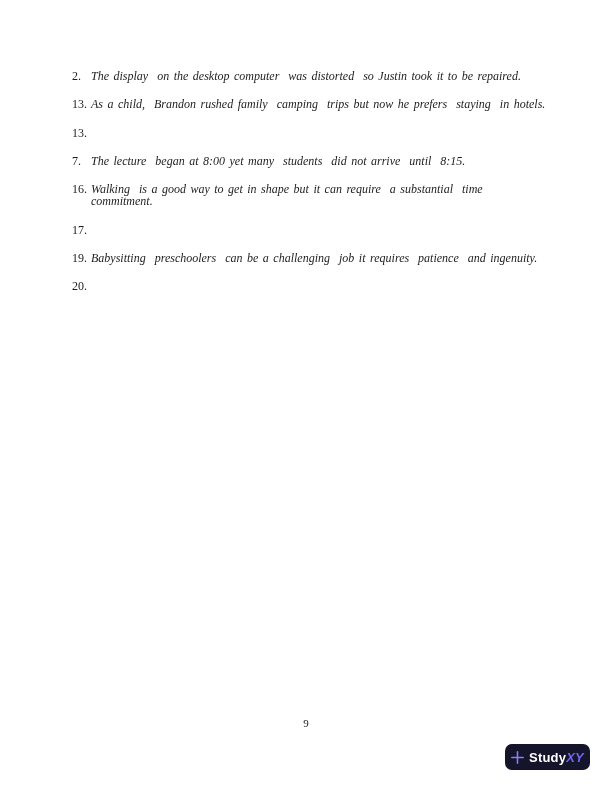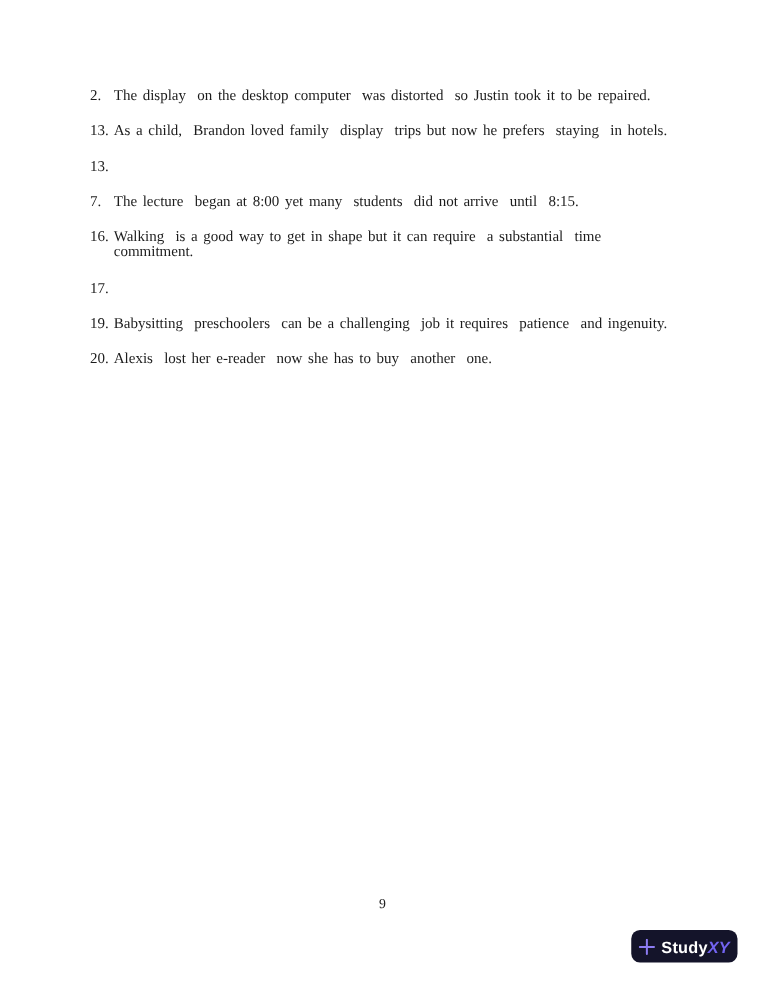--- a/index.html
+++ b/index.html
@@ -34,20 +34,21 @@
   .row {
     display: flex;
     align-items: baseline;
   }
   .num {
     flex: none;
     width: 19px;
   }
   .txt {
     white-space: pre-wrap;
+    font-style: italic;
   }
   .page-number {
     position: absolute;
     left: 0;
     right: 0;
     top: 717px;
     text-align: center;
     font-size: 11px;
     color: var(--text-color, #1c1c1c);
   }
@@ -91,21 +92,21 @@
 
   <div class="exercise-list">
 
     <div class="row">
       <span class="num">2.</span>
       <span class="txt">The display  on the desktop computer  was distorted  so Justin took it to be repaired.</span>
     </div>
 
     <div class="row">
       <span class="num">13.</span>
-      <span class="txt">As a child,  Brandon loved family  display  trips but now he prefers  staying  in hotels.</span>
+      <span class="txt">As a child,  Brandon rushed family  camping  trips but now he prefers  staying  in hotels.</span>
     </div>
 
     <div class="row">
       <span class="num">13.</span>
     </div>
 
     <div class="row">
       <span class="num">7.</span>
       <span class="txt">The lecture  began at 8:00 yet many  students  did not arrive  until  8:15.</span>
     </div>
@@ -120,21 +121,20 @@
     </div>
 
 
     <div class="row">
       <span class="num">19.</span>
       <span class="txt">Babysitting  preschoolers  can be a challenging  job it requires  patience  and ingenuity.</span>
     </div>
 
     <div class="row">
       <span class="num">20.</span>
-      <span class="txt">Alexis  lost her e-reader  now she has to buy  another  one.</span>
     </div>
 
   </div>
 
   <div class="page-number">9</div>
 
   <div class="logo-badge">
     <svg class="plus-icon" width="13" height="13" viewBox="0 0 13 13" aria-hidden="true">
       <path d="M6.5 0.8 V12.2 M0.8 6.5 H12.2"></path>
     </svg>

